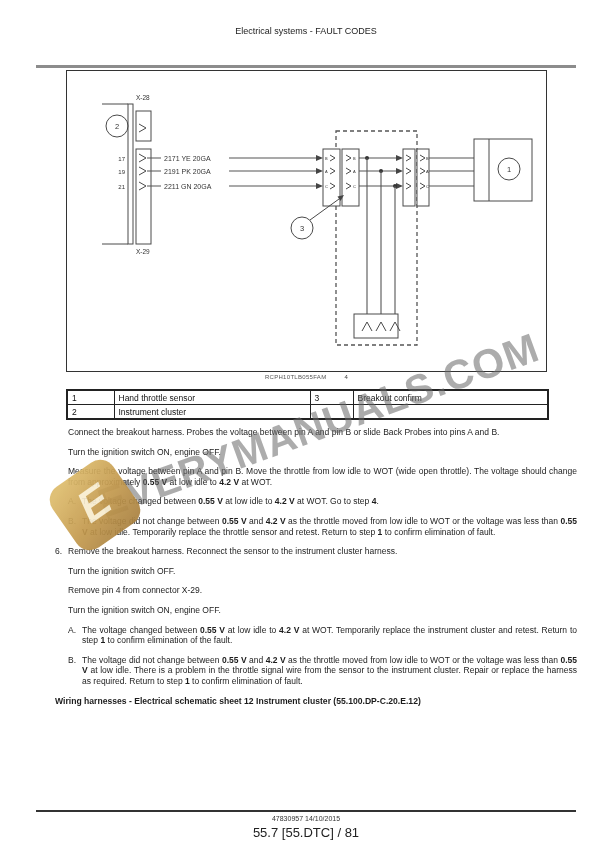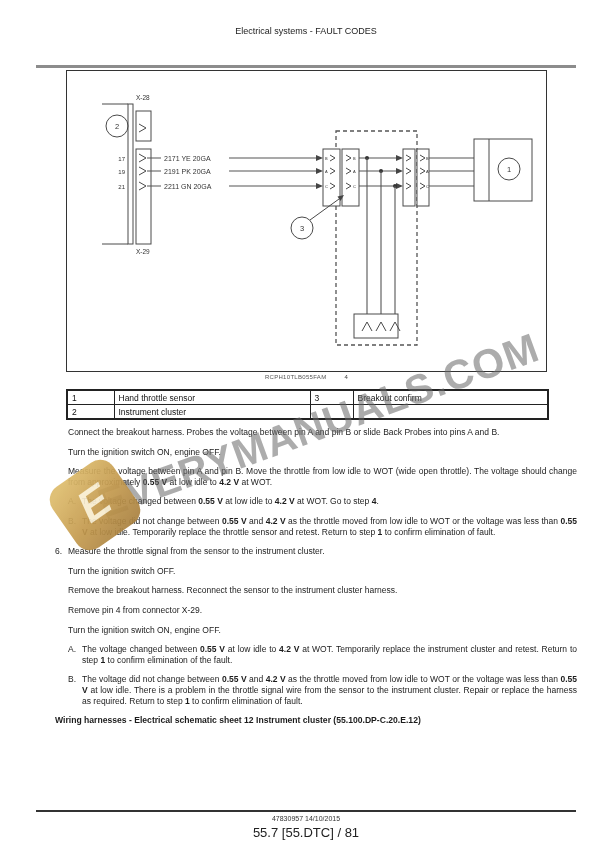--- a/index.html
+++ b/index.html
@@ -168,23 +168,23 @@
     </tr>
   </tbody>
     </table>
 
   <div class="textcol">
     <div class="para"><span>Connect the breakout harness.  Probes the voltage between pin A and pin B or slide Back Probes into pins A and B.</span></div>
     <div class="para"><span>Turn the ignition switch ON, engine OFF.</span></div>
     <div class="para"><span>Measure the voltage between pin A and pin B. Move the throttle from low idle to WOT (wide open throttle).  The voltage should change from approximately <b>0.55 V</b> at low idle to <b>4.2 V</b> at WOT.</span></div>
     <div class="item"><span class="marker">A.</span><span>The voltage changed between <b>0.55 V</b> at low idle to <b>4.2 V</b> at WOT. Go to step <b>4</b>.</span></div>
     <div class="item"><span class="marker">B.</span><span>The voltage did not change between <b>0.55 V</b> and <b>4.2 V</b> as the throttle moved from low idle to WOT or the voltage was less than <b>0.55 V</b> at low idle.  Temporarily replace the throttle sensor and retest.  Return to step <b>1</b> to confirm elimination of fault.</span></div>
-    <div class="step"><span class="marker">6.</span><span>Measure the throttle signal from the sensor to the instrument cluster.</span></div>
+    <div class="step"><span class="marker">6.</span></div>
+    <div class="para"><span>Remove the breakout harness.  Reconnect the sensor to the instrument cluster harness.</span></div>
     <div class="para"><span>Turn the ignition switch OFF.</span></div>
-    <div class="para"><span>Remove the breakout harness.  Reconnect the sensor to the instrument cluster harness.</span></div>
     <div class="para"><span>Remove pin 4 from connector X-29.</span></div>
     <div class="para"><span>Turn the ignition switch ON, engine OFF.</span></div>
     <div class="item"><span class="marker">A.</span><span>The voltage changed between <b>0.55 V</b> at low idle to <b>4.2 V</b> at WOT. Temporarily replace the instrument cluster and retest.  Return to step <b>1</b> to confirm elimination of the fault.</span></div>
     <div class="item"><span class="marker">B.</span><span>The voltage did not change between <b>0.55 V</b> and <b>4.2 V</b> as the throttle moved from low idle to WOT or the voltage was less than <b>0.55 V</b> at low idle.  There is a problem in the throttle signal wire from the sensor to the instrument cluster.  Repair or replace the harness as required.  Return to step <b>1</b> to confirm elimination of fault.</span></div>
     <div class="ref-heading"><span><b>Wiring harnesses - Electrical schematic sheet 12 Instrument cluster (55.100.DP-C.20.E.12)</b></span></div>
   </div>
 
   <div class="footer-rule"></div>
   <div class="footer-rev">47830957 14/10/2015</div>
   <div class="footer-page">55.7 [55.DTC] / 81</div>

